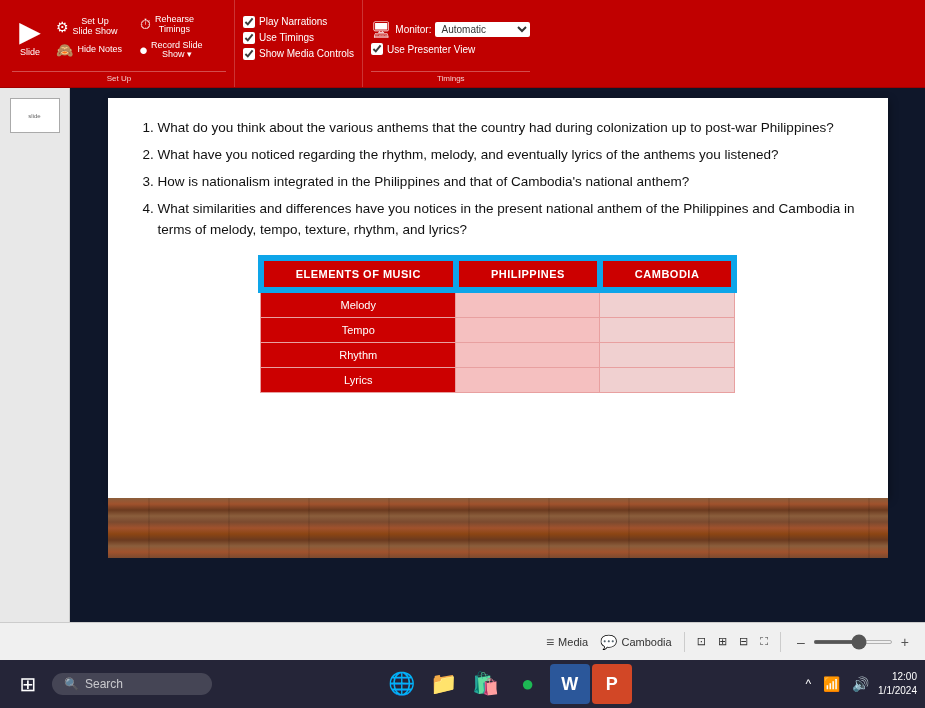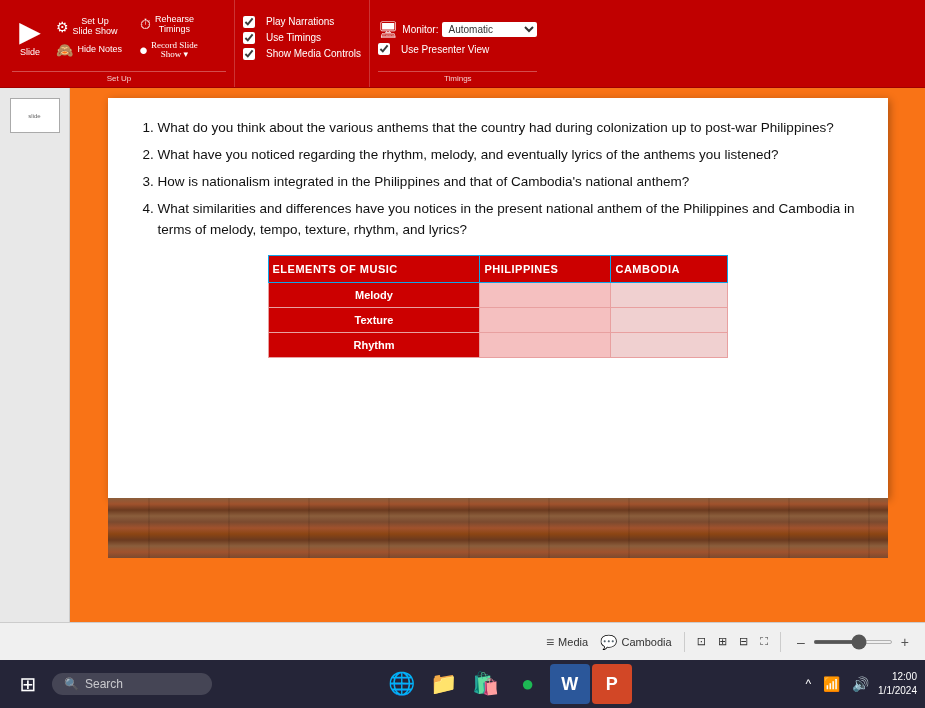--- a/index.html
+++ b/index.html
@@ -68,21 +68,21 @@
       display: flex;
       flex-direction: column;
       gap: 4px;
       justify-content: center;
       flex: 1;
       padding: 4px 0;
     }
     .checkbox-item {
       display: flex;
       align-items: center;
-      gap: 11px;
+      gap: 4px;
       color: white;
       font-size: 10px;
       cursor: pointer;
     }
     .checkbox-item input[type="checkbox"] {
       accent-color: white;
       width: 12px;
       height: 12px;
     }
     .monitor-group {
@@ -131,21 +131,21 @@
       border: 1px solid #aaa;
       font-size: 7px;
       display: flex;
       align-items: center;
       justify-content: center;
       color: #666;
     }
 
     .slide-canvas {
       flex: 1;
-      background: #f97316;
+      background: #0f172a;
       display: flex;
       flex-direction: column;
       align-items: center;
       justify-content: flex-start;
       padding: 10px;
     }
     .slide-content {
       background: white;
       width: 780px;
       min-height: 400px;
@@ -177,30 +177,30 @@
     }
     .music-table {
       border-collapse: collapse;
       min-width: 460px;
     }
     .music-table th {
       background: #cc0000;
       color: white;
       font-size: 11px;
       font-weight: bold;
-      padding: 7px 4px;
+      padding: 7px 32px;
       text-align: left;
-      border: 1px solid #0ea5e9;
+      border: 6px solid #0ea5e9;
       letter-spacing: 0.5px;
     }
     .music-table td {
       background: #cc0000;
       color: white;
       font-size: 11px;
-      font-weight: bold;
+      font-weight: normal;
       padding: 6px 14px;
       text-align: center;
       border: 1px solid #e8a0a0;
     }
     .music-table td.cell-philippines {
       background: #f5c0c0;
       color: #f5c0c0;
       border: 1px solid #e8a0a0;
     }
     .music-table td.cell-cambodia {
@@ -379,21 +379,21 @@
           <span class="ribbon-label" style="font-size:9px;color:white;">Hide Notes</span>
         </div>
       </div>
       <div style="display:flex;flex-direction:column;gap:2px;justify-content:center;height:64px;">
         <div class="ribbon-btn" style="flex-direction:row;min-width:80px;align-items:center;padding:2px 4px;">
           <span style="font-size:14px;margin-right:4px;">⏱</span>
           <span class="ribbon-label" style="font-size:9px;color:white;">Rehearse<br>Timings</span>
         </div>
         <div class="ribbon-btn" style="flex-direction:row;min-width:90px;align-items:center;padding:2px 4px;">
           <span style="font-size:14px;margin-right:4px;">⏺</span>
-          <span class="ribbon-label" style="font-size:9px;color:white;font-family:Liberation Serif, serif;">Record Slide<br>Show ▾</span>
+          <span class="ribbon-label" style="font-size:9px;color:white;">Record Slide<br>Show ▾</span>
         </div>
       </div>
     </div>
     <span class="ribbon-section-label">Set Up</span>
   </div>
 
   <div class="ribbon-section">
     <div class="checkbox-group">
       <label class="checkbox-item">
         <input type="checkbox" checked="" style="">
@@ -467,29 +467,34 @@
               <th>CAMBODIA</th>
             </tr>
           </thead>
           <tbody>
             <tr>
               <td>Melody</td>
               <td class="cell-philippines">&nbsp;</td>
               <td class="cell-cambodia">&nbsp;</td>
             </tr>
             <tr>
-              <td>Texture</td>
+              <td>Tempo</td>
               <td class="cell-philippines">&nbsp;</td>
               <td class="cell-cambodia">&nbsp;</td>
             </tr>
             <tr>
               <td>Rhythm</td>
               <td class="cell-philippines">&nbsp;</td>
               <td class="cell-cambodia">&nbsp;</td>
             </tr>
+            <tr>
+              <td>Lyrics</td>
+              <td class="cell-philippines">&nbsp;</td>
+              <td class="cell-cambodia">&nbsp;</td>
+            </tr>
           </tbody>
         </table>
       </div>
     </div>
 
     <div class="wood-strip">
       <div class="wood-grain"></div>
     </div>
   </div>
 </div>

